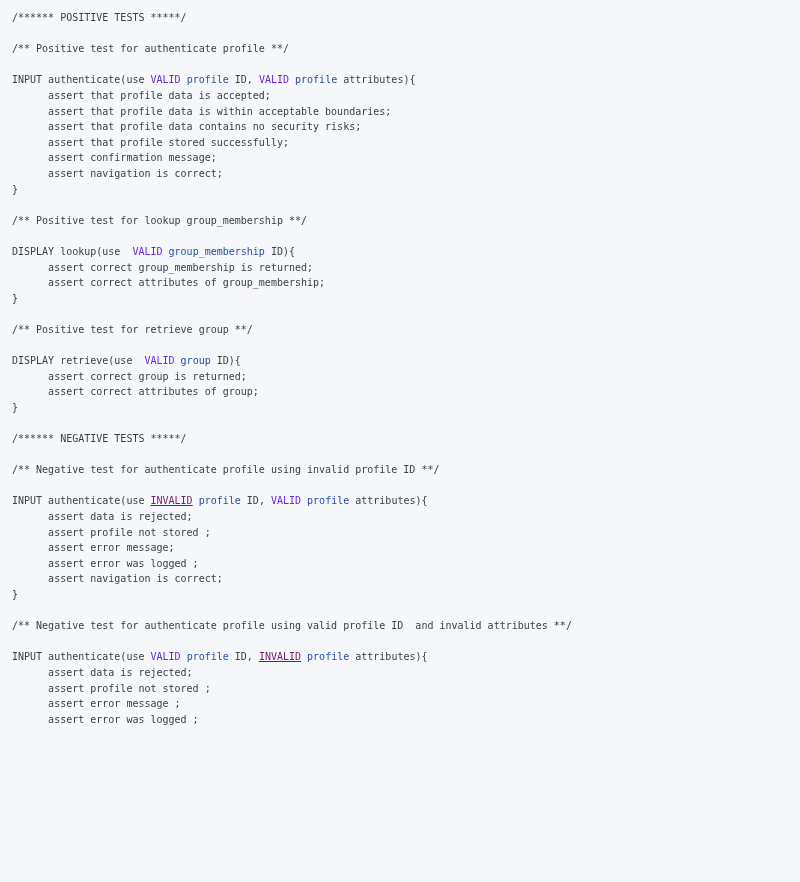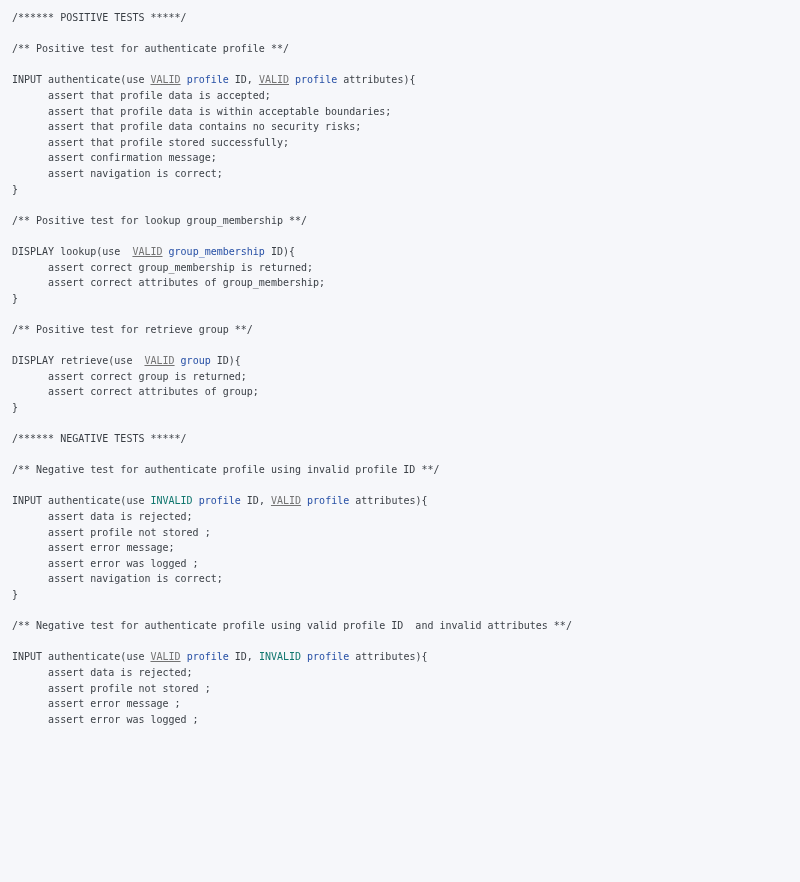--- a/index.html
+++ b/index.html
@@ -14,25 +14,25 @@
     font-family: "Menlo", "Consolas", "DejaVu Sans Mono", monospace;
     font-size: 10px;
     line-height: 1.56;
     color: #3a3f45;
     white-space: pre;
     overflow: hidden;
     height: 872px;
     box-sizing: border-box;
   }
   .kw-valid {
-    color: #737373;
-    text-decoration: underline;
+    color: #6d28d9;
   }
   .kw-invalid {
-    color: #0f766e;
+    color: #701a75;
+    text-decoration: underline;
   }
   .ent {
     color: #264fa5;
   }
 </style>
 </head>
 <body>
 
 <pre class="code" id="code"><div>/****** POSITIVE TESTS *****/</div><div>&nbsp;</div><div>/** Positive test for authenticate profile **/</div><div>&nbsp;</div><div>INPUT authenticate(use <span class="kw-valid">VALID</span> <span class="ent">profile</span> ID, <span class="kw-valid">VALID</span> <span class="ent">profile</span> attributes){</div><div>      assert that profile data is accepted;</div><div>      assert that profile data is within acceptable boundaries;</div><div>      assert that profile data contains no security risks;</div><div>      assert that profile stored successfully;</div><div>      assert confirmation message;</div><div>      assert navigation is correct;</div><div>}</div><div>&nbsp;</div><div>/** Positive test for lookup group_membership **/</div><div>&nbsp;</div><div>DISPLAY lookup(use  <span class="kw-valid">VALID</span> <span class="ent">group_membership</span> ID){</div><div>      assert correct group_membership is returned;</div><div>      assert correct attributes of group_membership;</div><div>}</div><div>&nbsp;</div><div>/** Positive test for retrieve group **/</div><div>&nbsp;</div><div>DISPLAY retrieve(use  <span class="kw-valid">VALID</span> <span class="ent">group</span> ID){</div><div>      assert correct group is returned;</div><div>      assert correct attributes of group;</div><div>}</div><div>&nbsp;</div><div>/****** NEGATIVE TESTS *****/</div><div>&nbsp;</div><div>/** Negative test for authenticate profile using invalid profile ID **/</div><div>&nbsp;</div><div>INPUT authenticate(use <span class="kw-invalid">INVALID</span> <span class="ent">profile</span> ID, <span class="kw-valid">VALID</span> <span class="ent">profile</span> attributes){</div><div>      assert data is rejected;</div><div>      assert profile not stored ;</div><div>      assert error message;</div><div>      assert error was logged ;</div><div>      assert navigation is correct;</div><div>}</div><div>&nbsp;</div><div>/** Negative test for authenticate profile using valid profile ID  and invalid attributes **/</div><div>&nbsp;</div><div>INPUT authenticate(use <span class="kw-valid">VALID</span> <span class="ent">profile</span> ID, <span class="kw-invalid">INVALID</span> <span class="ent">profile</span> attributes){</div><div>      assert data is rejected;</div><div>      assert profile not stored ;</div><div>      assert error message ;</div><div>      assert error was logged ;</div></pre>
 

